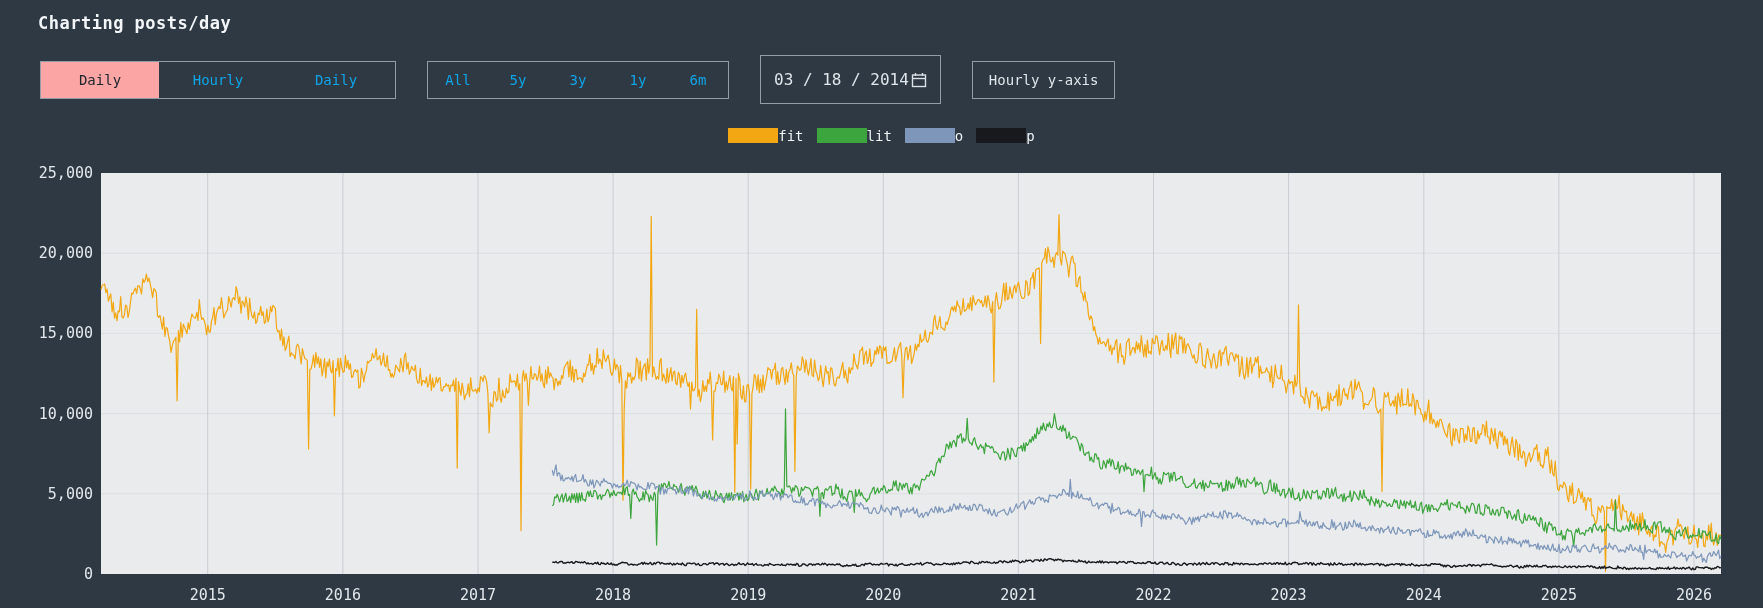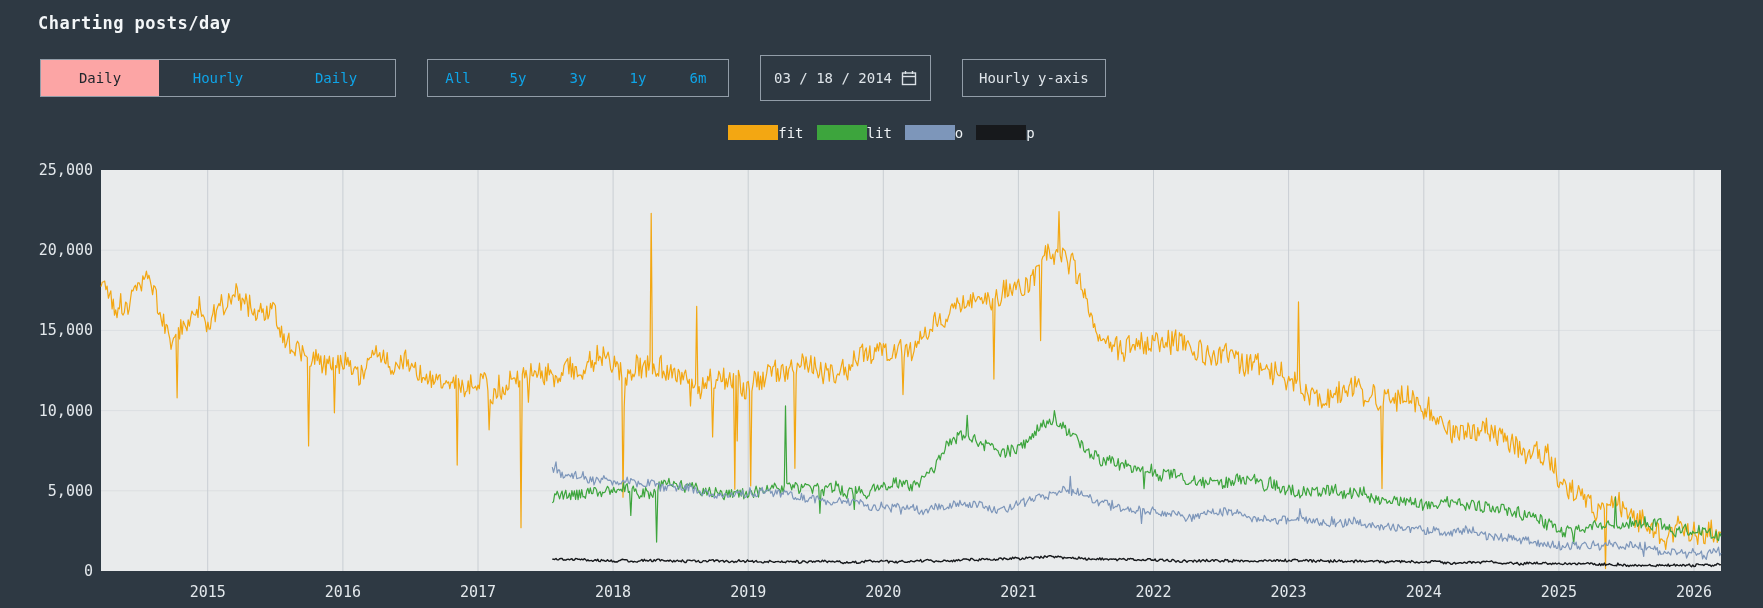--- a/index.html
+++ b/index.html
@@ -6,21 +6,21 @@
   html,body{width:1763px;height:608px}
   body{background:#2e3943;font-family:"DejaVu Sans Mono",monospace;overflow:hidden}
   .page{width:100%;height:100%;padding-top:13px}
   .title{margin-left:38px;font-size:17px;font-weight:bold;color:#f3f6f8;letter-spacing:.5px}
   .controls{display:flex;align-items:center;gap:31px;margin:22px 0 0 40px}
   .seg-group{display:flex;border:1px solid #929da8}
   .seg-btn{padding:10px 0;text-align:center;font-size:14px;color:#0ea5e9;cursor:pointer;white-space:nowrap}
   .w-lg{width:118px}
   .w-sm{width:60px}
   .seg-btn.selected{background:#fca5a5;color:#20262c}
-  .date-box{display:flex;align-items:center;gap:9px;border:1px solid #929da8;padding:14px 13px;font-size:14px;color:#dfe5ea;cursor:pointer;white-space:nowrap}
+  .date-box{display:flex;align-items:center;gap:2px;border:1px solid #929da8;padding:14px 13px;font-size:16px;color:#dfe5ea;cursor:pointer;white-space:nowrap}
   .plain-btn{border:1px solid #929da8;padding:10px 16px;font-size:14px;color:#dfe5ea;cursor:pointer;white-space:nowrap}
   .legend{display:flex;justify-content:center;align-items:center;gap:13px;margin-top:24px;height:15px}
   .legend-item{display:flex;align-items:center;cursor:pointer}
   .swatch{width:50px;height:15px;display:inline-block}
   .legend-label{font-size:14px;color:#eef2f5}
   .chart{display:block;margin-top:7px}
   .chart text{font-family:"DejaVu Sans Mono",monospace;font-size:15px;fill:#e3e8ec}
 </style>
 </head>
 <body>

